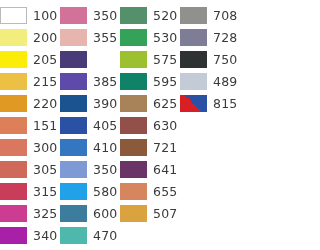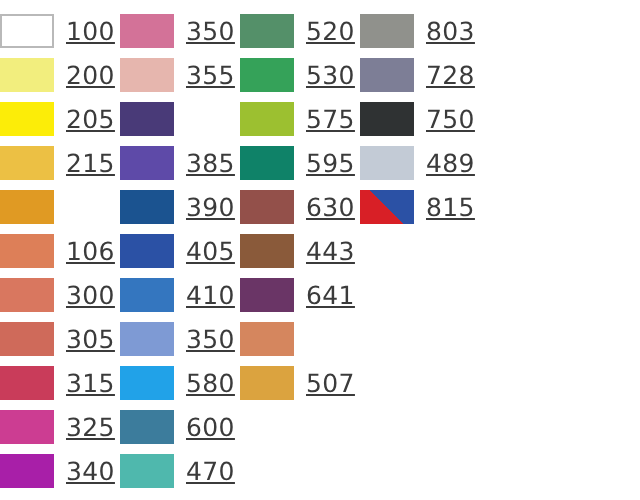--- a/index.html
+++ b/index.html
@@ -46,21 +46,20 @@
   .swatch.bordered {
     border: 1px solid #b9b9b9;
   }
   .swatch-label {
     font-size: 12.5px;
     line-height: 17px;
     color: #3b3b3b;
     padding-left: 6px;
     white-space: nowrap;
     letter-spacing: 0.2px;
-    text-decoration: underline;
   }
 </style>
 </head>
 <body>
 
 <div id="palette">
     <div class="palette-column">
       <div class="swatch-row">
         <div class="swatch bordered" style="background: rgb(255, 255, 255);"></div>
         <div class="swatch-label">100</div>
@@ -72,24 +71,25 @@
       <div class="swatch-row">
         <div class="swatch" style="background: rgb(252, 237, 8);"></div>
         <div class="swatch-label">205</div>
       </div>
       <div class="swatch-row">
         <div class="swatch" style="background: rgb(236, 192, 68);"></div>
         <div class="swatch-label">215</div>
       </div>
       <div class="swatch-row">
         <div class="swatch" style="background: rgb(224, 154, 35);"></div>
+        <div class="swatch-label">220</div>
       </div>
       <div class="swatch-row">
         <div class="swatch" style="background: rgb(221, 127, 88);"></div>
-        <div class="swatch-label">106</div>
+        <div class="swatch-label">151</div>
       </div>
       <div class="swatch-row">
         <div class="swatch" style="background: rgb(217, 119, 95);"></div>
         <div class="swatch-label">300</div>
       </div>
       <div class="swatch-row">
         <div class="swatch" style="background: rgb(207, 106, 90);"></div>
         <div class="swatch-label">305</div>
       </div>
       <div class="swatch-row">
@@ -161,43 +161,48 @@
       </div>
       <div class="swatch-row">
         <div class="swatch" style="background: rgb(156, 192, 48);"></div>
         <div class="swatch-label">575</div>
       </div>
       <div class="swatch-row">
         <div class="swatch" style="background: rgb(15, 130, 104);"></div>
         <div class="swatch-label">595</div>
       </div>
       <div class="swatch-row">
+        <div class="swatch" style="background: rgb(168, 130, 88);"></div>
+        <div class="swatch-label">625</div>
+      </div>
+      <div class="swatch-row">
         <div class="swatch" style="background: rgb(147, 80, 74);"></div>
         <div class="swatch-label">630</div>
       </div>
       <div class="swatch-row">
         <div class="swatch" style="background: rgb(138, 90, 58);"></div>
-        <div class="swatch-label">443</div>
+        <div class="swatch-label">721</div>
       </div>
       <div class="swatch-row">
         <div class="swatch" style="background: rgb(106, 53, 102);"></div>
         <div class="swatch-label">641</div>
       </div>
       <div class="swatch-row">
         <div class="swatch" style="background: rgb(213, 134, 94);"></div>
+        <div class="swatch-label">655</div>
       </div>
       <div class="swatch-row">
         <div class="swatch" style="background: rgb(219, 163, 63);"></div>
         <div class="swatch-label">507</div>
       </div>
     </div>
     <div class="palette-column col-4">
       <div class="swatch-row">
         <div class="swatch" style="background: rgb(144, 145, 140);"></div>
-        <div class="swatch-label">803</div>
+        <div class="swatch-label">708</div>
       </div>
       <div class="swatch-row">
         <div class="swatch" style="background: rgb(125, 126, 150);"></div>
         <div class="swatch-label">728</div>
       </div>
       <div class="swatch-row">
         <div class="swatch" style="background: rgb(47, 50, 51);"></div>
         <div class="swatch-label">750</div>
       </div>
       <div class="swatch-row">

